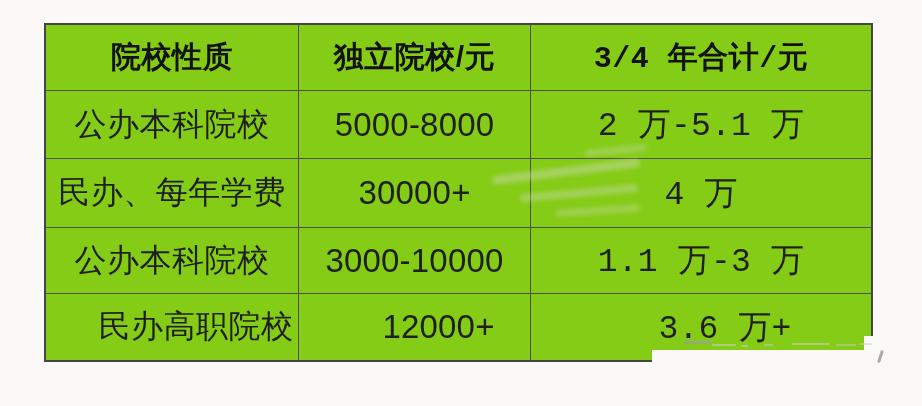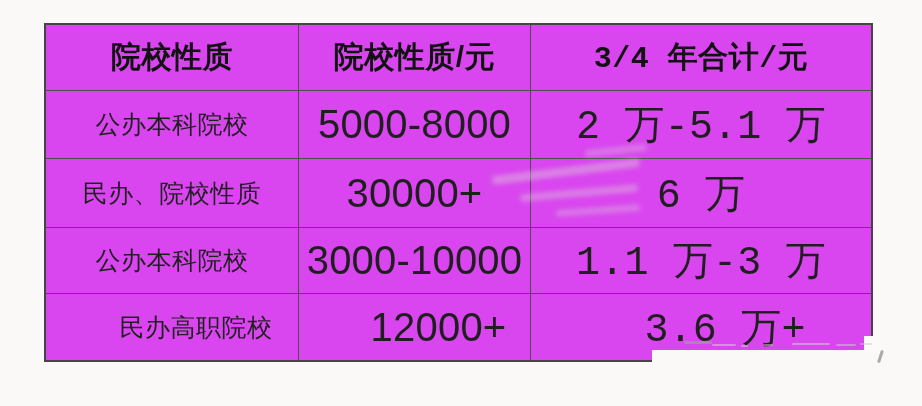--- a/index.html
+++ b/index.html
@@ -19,46 +19,46 @@
     inset: 0;
   }
   
   .tuition-table {
     position: absolute;
     left: 44px;
     top: 23px;
     width: 825px;
     height: 335px;
     border: 2px solid #454545;
-    background: #d946ef;
+    background: #84cc16;
     display: grid;
     grid-template-columns: 253px 232px 340px;
     grid-template-rows: 66px 68px 69px 66px 66px;
   }
   .tr { display: contents; }
   .td {
     display: flex;
     align-items: center;
     justify-content: center;
     border-right: 1.6px solid #4e4e4e;
     border-bottom: 1.6px solid #4e4e4e;
     color: #1f1f1f;
-    font-size: 25px;
+    font-size: 32px;
     letter-spacing: 0.5px;
     white-space: nowrap;
     overflow: hidden;
   }
   .td.c2 { border-right: none; font-family: Liberation Mono, monospace; }
   .tr.last .td { border-bottom: none; margin-left: 48px; }
   .td.th {
     font-weight: bold;
     color: #121212;
     font-size: 30px;
   }
-  .td.num { font-size: 40px; letter-spacing: 0.2px; }
+  .td.num { font-size: 33px; letter-spacing: 0.2px; }
 
   
   .patch {
     position: absolute;
     background: #faf9f7;
     z-index: 5;
   }
   .patch-bottom { left: 652px; top: 350px; width: 270px; height: 56px; }
   .patch-corner { left: 864px; top: 336px; width: 16px; height: 16px; background: #fbfaf8; }
   .smudge {
@@ -89,34 +89,34 @@
 </style>
 </head>
 <body>
 
 <div class="page">
 
   <div class="tuition-table">
 
     <div class="tr header">
       <div class="td th c0">院校性质</div>
-      <div class="td th c1">院校性质/元</div>
+      <div class="td th c1">独立院校/元</div>
       <div class="td th c2">3/4 年合计/元</div>
     </div>
 
     <div class="tr">
       <div class="td c0">公办本科院校</div>
       <div class="td c1 num">5000-8000</div>
       <div class="td c2 num">2 万-5.1 万</div>
     </div>
 
     <div class="tr">
-      <div class="td c0">民办、院校性质</div>
+      <div class="td c0">民办、每年学费</div>
       <div class="td c1 num">30000+</div>
-      <div class="td c2 num">6 万</div>
+      <div class="td c2 num">4 万</div>
     </div>
 
     <div class="tr">
       <div class="td c0">公办本科院校</div>
       <div class="td c1 num">3000-10000</div>
       <div class="td c2 num">1.1 万-3 万</div>
     </div>
 
     <div class="tr last">
       <div class="td c0">民办高职院校</div>

